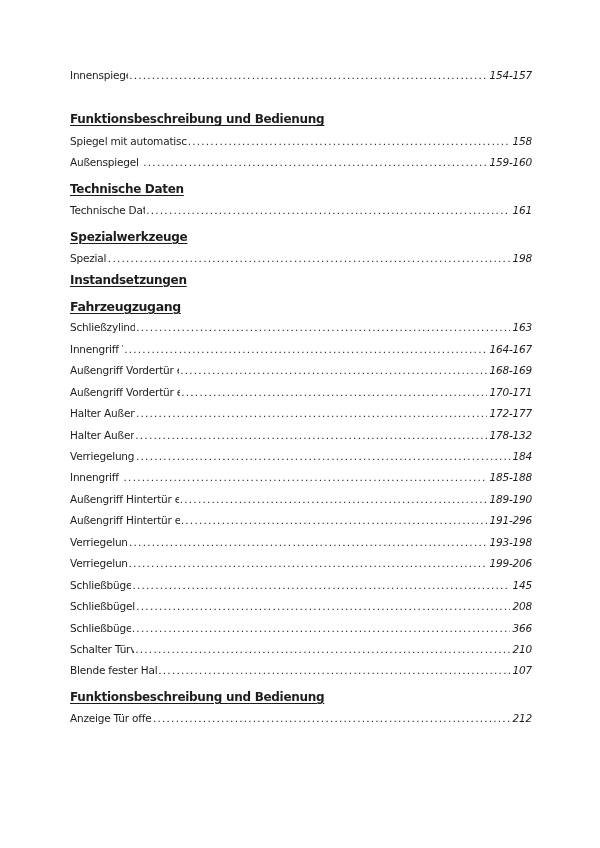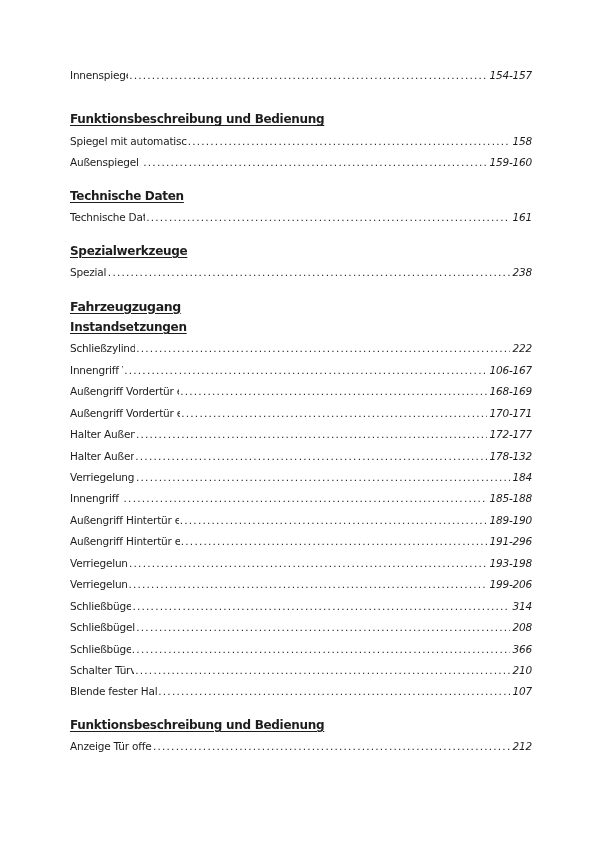--- a/index.html
+++ b/index.html
@@ -45,21 +45,21 @@
   }
   .heading > span {
     text-decoration: underline;
     text-decoration-thickness: 1.4px;
     text-underline-offset: 2px;
   }
   .chapter {
     font-size: 12.5px;
     letter-spacing: -0.4px;
   }
-  .gap { margin-top: 12px; }
+  .gap { margin-top: 5px; }
   .gap-first { margin-top: 23px; }
 </style>
 </head>
 <body>
 
 <div class="page">
 
   <div class="entry">
     <span class="t">Innenspiegel ersetzen (Sensitiv)</span>
     <span class="dots">............................................................................................................................................................................................................................</span>
@@ -88,39 +88,39 @@
     <span class="dots">............................................................................................................................................................................................................................</span>
     <span class="p">161</span>
   </div>
 
   <div class="heading gap">
     <span>Spezialwerkzeuge</span>
   </div>
   <div class="entry">
     <span class="t">Spezialwerkzeuge</span>
     <span class="dots">............................................................................................................................................................................................................................</span>
-    <span class="p">238</span>
+    <span class="p">198</span>
+  </div>
+
+  <div class="heading">
+    <span>Instandsetzungen</span>
   </div>
 
   <div class="heading chapter gap">
     <span>Fahrzeugzugang</span>
   </div>
-
-  <div class="heading">
-    <span>Instandsetzungen</span>
-  </div>
   <div class="entry">
     <span class="t">Schließzylinder Vordertür ersetzen</span>
     <span class="dots">............................................................................................................................................................................................................................</span>
-    <span class="p">222</span>
+    <span class="p">163</span>
   </div>
   <div class="entry">
     <span class="t">Innengriff Vordertür ersetzen</span>
     <span class="dots">............................................................................................................................................................................................................................</span>
-    <span class="p">106-167</span>
+    <span class="p">164-167</span>
   </div>
   <div class="entry">
     <span class="t">Außengriff Vordertür ersetzen (mit schlüsselloser Zentralverriegelung)</span>
     <span class="dots">............................................................................................................................................................................................................................</span>
     <span class="p">168-169</span>
   </div>
   <div class="entry">
     <span class="t">Außengriff Vordertür ersetzen (ohne schlüssellose Zentralverriegelung)</span>
     <span class="dots">............................................................................................................................................................................................................................</span>
     <span class="p">170-171</span>
@@ -161,21 +161,21 @@
     <span class="p">193-198</span>
   </div>
   <div class="entry">
     <span class="t">Verriegelung Hintertür ersetzen</span>
     <span class="dots">............................................................................................................................................................................................................................</span>
     <span class="p">199-206</span>
   </div>
   <div class="entry">
     <span class="t">Schließbügel Vordertür ersetzen</span>
     <span class="dots">............................................................................................................................................................................................................................</span>
-    <span class="p">314</span>
+    <span class="p">145</span>
   </div>
   <div class="entry">
     <span class="t">Schließbügel Heckklappe ersetzen</span>
     <span class="dots">............................................................................................................................................................................................................................</span>
     <span class="p">208</span>
   </div>
   <div class="entry">
     <span class="t">Schließbügel Hintertür ersetzen</span>
     <span class="dots">............................................................................................................................................................................................................................</span>
     <span class="p">366</span>

